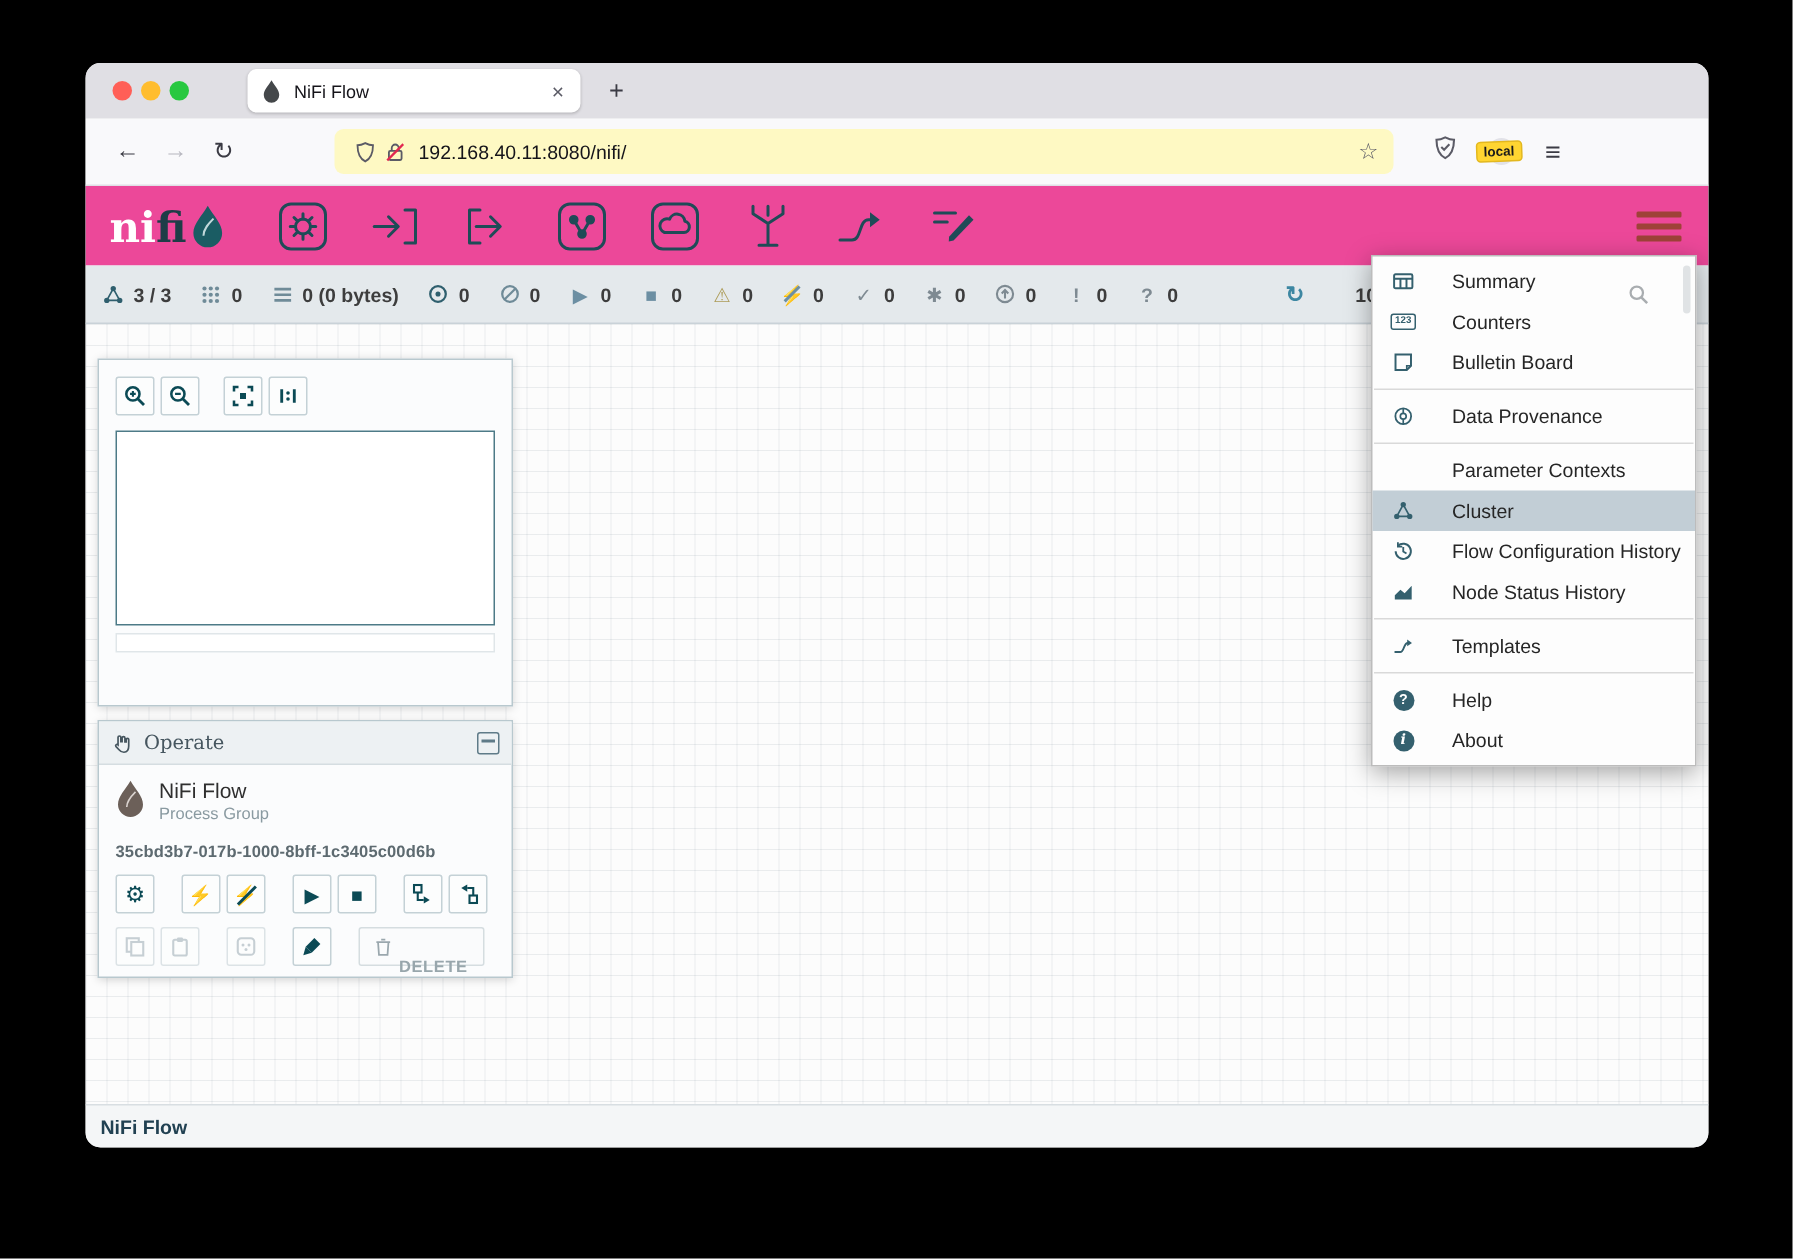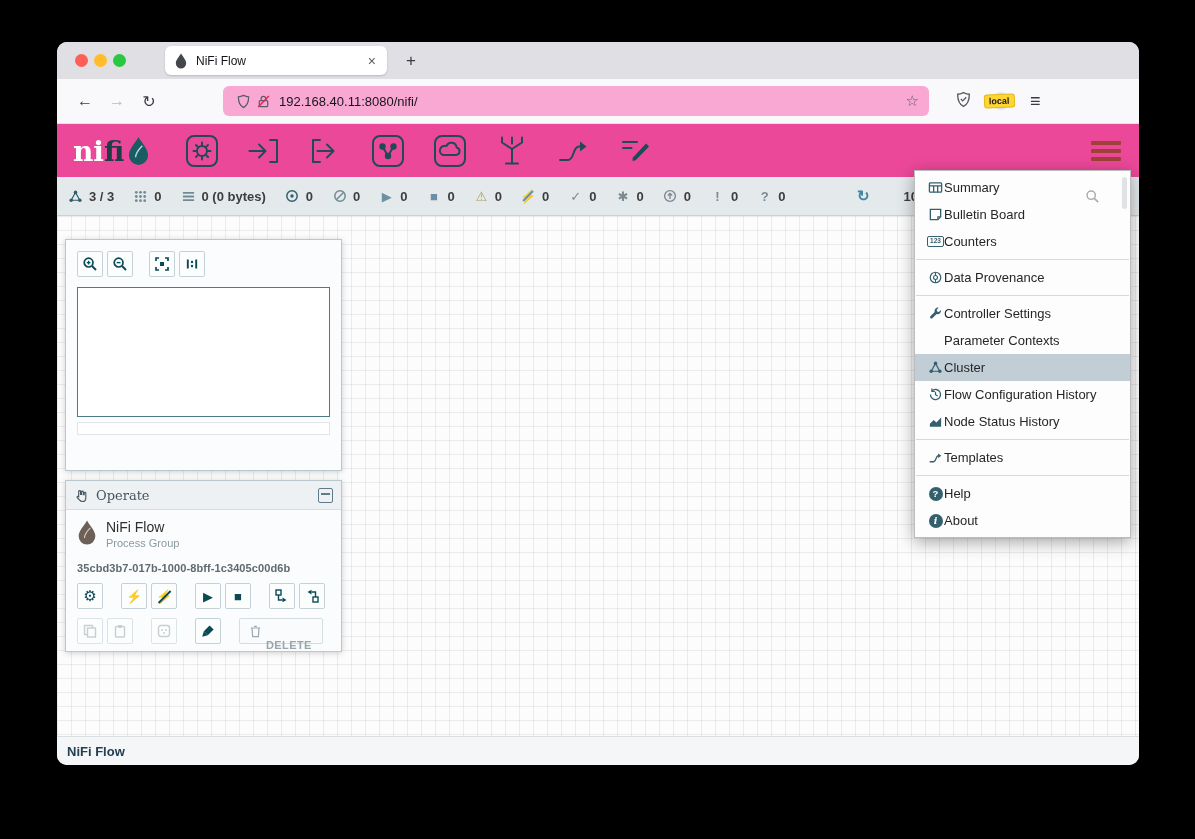--- a/index.html
+++ b/index.html
@@ -18,21 +18,21 @@
        display:flex;align-items:center;padding:0 9px;box-shadow:0 1px 2px rgba(0,0,0,.18);box-sizing:border-box;}
   .tab .fav{width:14px;height:16px;margin-right:8px;flex:0 0 auto;}
   .tab .ttl{font-size:12px;color:#15141A;flex:1;white-space:nowrap;overflow:hidden;}
   .tab .cls{font-size:14px;color:#5B5B66;padding:0 2px;cursor:default;}
   .newtab{position:absolute;left:342px;top:7px;font-size:17px;color:#3B3B44;width:24px;height:24px;
           text-align:center;line-height:23px;}
   .navbar{height:44px;background:#F9F9FB;border-bottom:1px solid #E0E0E6;display:flex;align-items:center;flex:0 0 auto;}
   .navbtn{width:32px;text-align:center;font-size:16px;color:#3B3B44;flex:0 0 auto;}
   .navbtn.disabled{color:#B9B9C1;}
   .navbar .pad{width:12px;flex:0 0 auto;}
-  .urlbar{margin-left:58px;width:706px;height:30px;background:#f9a8d4;border-radius:6px;display:flex;
+  .urlbar{margin-left:58px;width:706px;height:30px;background:#fef9c3;border-radius:6px;display:flex;
           align-items:center;padding:0 10px;box-sizing:border-box;justify-content:space-between;}
   .urlbar .uicon{width:20px;height:16px;flex:0 0 auto;display:flex;align-items:center;justify-content:center;}
   .urltext{font-size:13px;color:#15141A;margin-left:6px;flex:1;white-space:nowrap;overflow:hidden;}
   .star{font-size:15px;color:#5B5B66;flex:0 0 auto;}
   .rightnav{display:flex;align-items:center;gap:18px;margin-left:26px;}
   .avatarwrap{position:relative;width:22px;height:20px;}
   .avatar{position:absolute;left:2px;top:1px;width:18px;height:18px;border-radius:50%;background:#E2E2E8;
           display:flex;align-items:center;justify-content:center;}
   .localbadge{position:absolute;left:-6px;top:3px;background:#FFD531;color:#1b1b1b;font-size:9px;
               font-weight:bold;padding:1px 4px;border-radius:3px;border:1px solid #E3B81F;transform:rotate(-2deg);}
@@ -95,21 +95,21 @@
   .oprow{display:flex;gap:4px;margin-top:9px;align-items:center;}
   .oprow .sp{width:10px;}
   .btn26.disabled{border-color:#DCE3E6;color:#C6CFD4;}
   .btn26 svg{display:block;}
   .delbtn{height:26px;border:1px solid #D5DDE0;border-radius:2px;background:#FAFBFC;display:flex;
           align-items:center;gap:5px;padding:0 10px;box-sizing:border-box;}
   .delbtn span{font-size:11px;font-weight:bold;color:#98A6AC;letter-spacing:.4px;margin-top:28px;}
   
   .menu{position:absolute;left:857px;top:128px;width:217px;background:#FDFDFD;border:1px solid #BCBCBC;
         box-shadow:0 4px 16px rgba(0,0,0,.35);z-index:50;padding:3px 0;box-sizing:border-box;}
-  .mitem{height:27px;display:flex;align-items:center;gap:0;padding:0 8px 0 12px;font-size:13px;color:#262626;}
+  .mitem{height:27px;display:flex;align-items:center;gap:24px;padding:0 8px 0 12px;font-size:13px;color:#262626;}
   .mitem.active{background:#C2CED6;}
   .mi{width:17px;height:16px;display:flex;align-items:center;justify-content:center;flex:0 0 auto;}
   .mdiv{height:1px;background:#D9D9D9;margin:4px 1px;}
   .cbadge{border:1.2px solid #34606E;border-radius:2px;color:#34606E;font-size:6.5px;font-weight:bold;
           padding:1.5px 2px;line-height:1;}
   .circleic{width:14px;height:14px;border-radius:50%;background:#34606E;color:#fff;font-size:9.5px;font-weight:bold;
             display:flex;align-items:center;justify-content:center;line-height:1;}
   .menuscroll{position:absolute;right:3px;top:6px;width:5px;height:32px;background:#E0E3E5;border-radius:3px;}
   .searchfloat{position:absolute;left:1028px;top:147px;z-index:60;color:#A9ADB0;}
 </style>
@@ -494,53 +494,45 @@
       <span class="mi">
           <svg width="15" height="15" viewBox="0 0 16 16">
             <rect x="1.5" y="3" width="13" height="10" rx="1" fill="none" stroke="#34606E" stroke-width="1.4"></rect>
             <path d="M1.5 6.2 H14.5 M6 6.2 V13 M10.3 6.2 V13" fill="none" stroke="#34606E" stroke-width="1.4"></path>
           </svg>
         </span>
       <span>Summary</span>
     </div>
     <div class="mitem">
       <span class="mi">
+          <span class="cbadge">123</span>
+        </span>
+      <span>Counters</span>
+    </div>
+    <div class="mitem">
+      <span class="mi">
           <svg width="15" height="15" viewBox="0 0 16 16">
             <path d="M2.5 2.5 H13.5 V10.5 L10.5 13.5 H2.5 z" fill="none" stroke="#34606E" stroke-width="1.4"></path>
             <path d="M10.5 13.5 V10.5 H13.5" fill="none" stroke="#34606E" stroke-width="1.2"></path>
           </svg>
         </span>
       <span>Bulletin Board</span>
-    </div>
-    <div class="mitem">
-      <span class="mi">
-          <span class="cbadge">123</span>
-        </span>
-      <span>Counters</span>
     </div>
     <div class="mdiv"></div>
     <div class="mitem">
       <span class="mi">
           <svg width="15" height="15" viewBox="0 0 16 16">
             <circle cx="8" cy="8" r="5.6" fill="none" stroke="#34606E" stroke-width="1.3"></circle>
             <circle cx="8" cy="8" r="2.1" fill="none" stroke="#34606E" stroke-width="1.2"></circle>
             <path d="M8 2.4 V5.9 M8 10.1 V13.6" stroke="#34606E" stroke-width="1.2"></path>
           </svg>
         </span>
       <span>Data Provenance</span>
     </div>
     <div class="mdiv"></div>
-    <div class="mitem">
-      <span class="mi">
-          <svg width="15" height="15" viewBox="0 0 16 16">
-            <path d="M13.8 4.2 a3.6 3.6 0 0 1-4.6 4.3 L4.6 13.1 a1.5 1.5 0 0 1-2.1-2.1 L7.1 6.4 a3.6 3.6 0 0 1 4.3-4.6 L9.2 4 l.5 1.9 1.9.5 z" fill="#34606E"></path>
-          </svg>
-        </span>
-      <span>Controller Settings</span>
-    </div>
     <div class="mitem">
       <span class="mi"></span>
       <span>Parameter Contexts</span>
     </div>
     <div class="mitem active">
       <span class="mi">
           <svg width="15" height="15" viewBox="0 0 16 16">
             <circle cx="8" cy="3.6" r="1.9" fill="#34606E"></circle>
             <circle cx="3.4" cy="12" r="1.9" fill="#34606E"></circle>
             <circle cx="12.6" cy="12" r="1.9" fill="#34606E"></circle>

